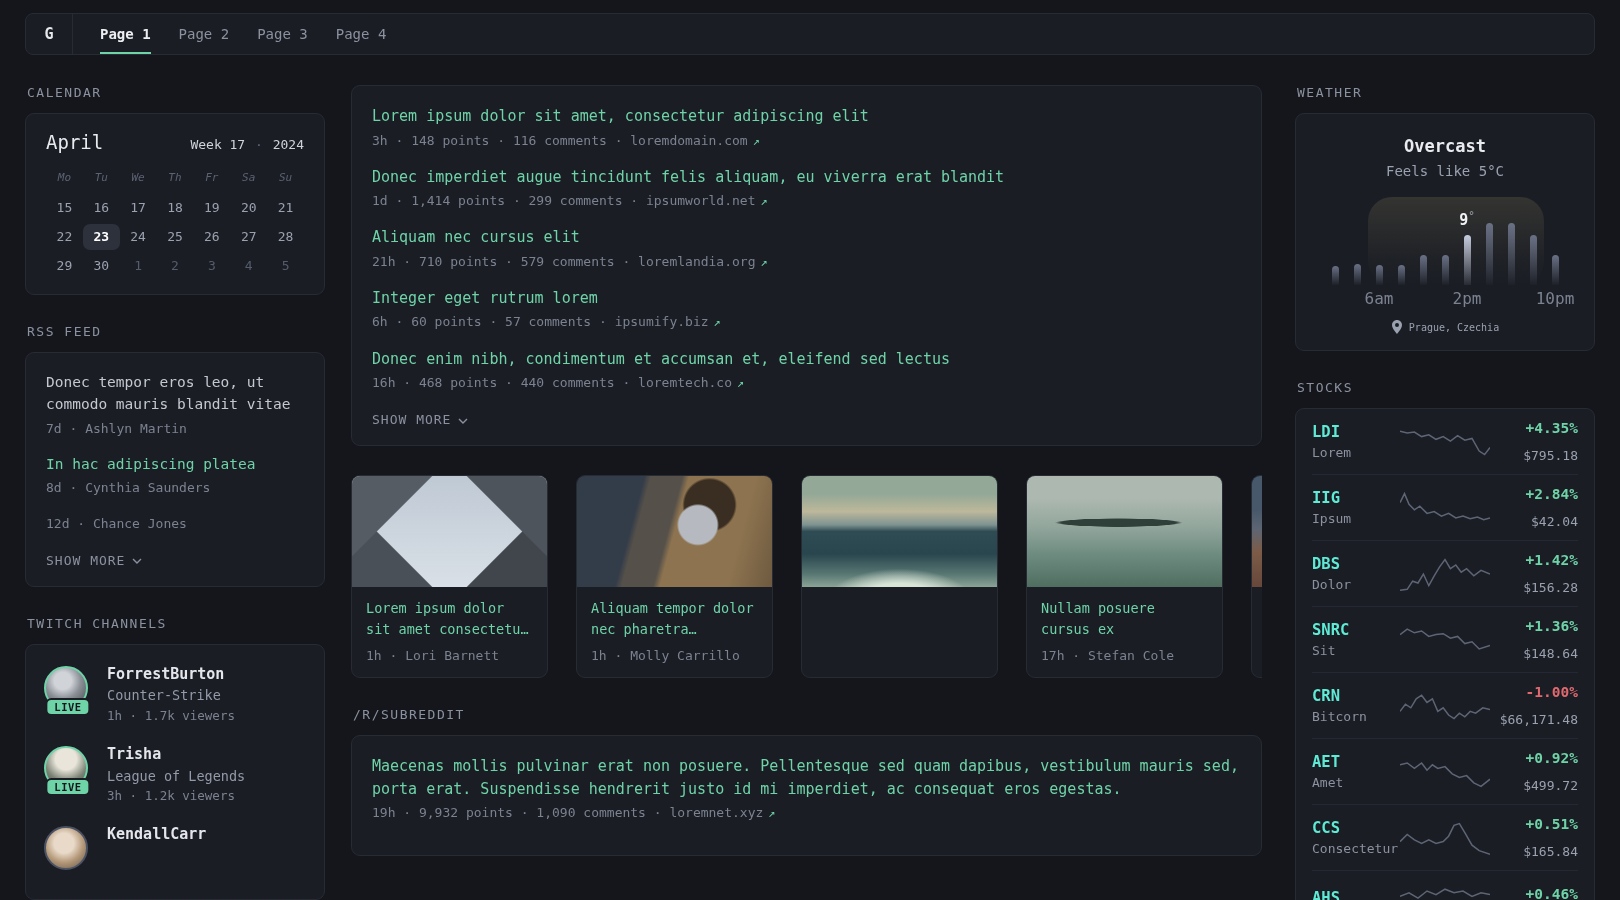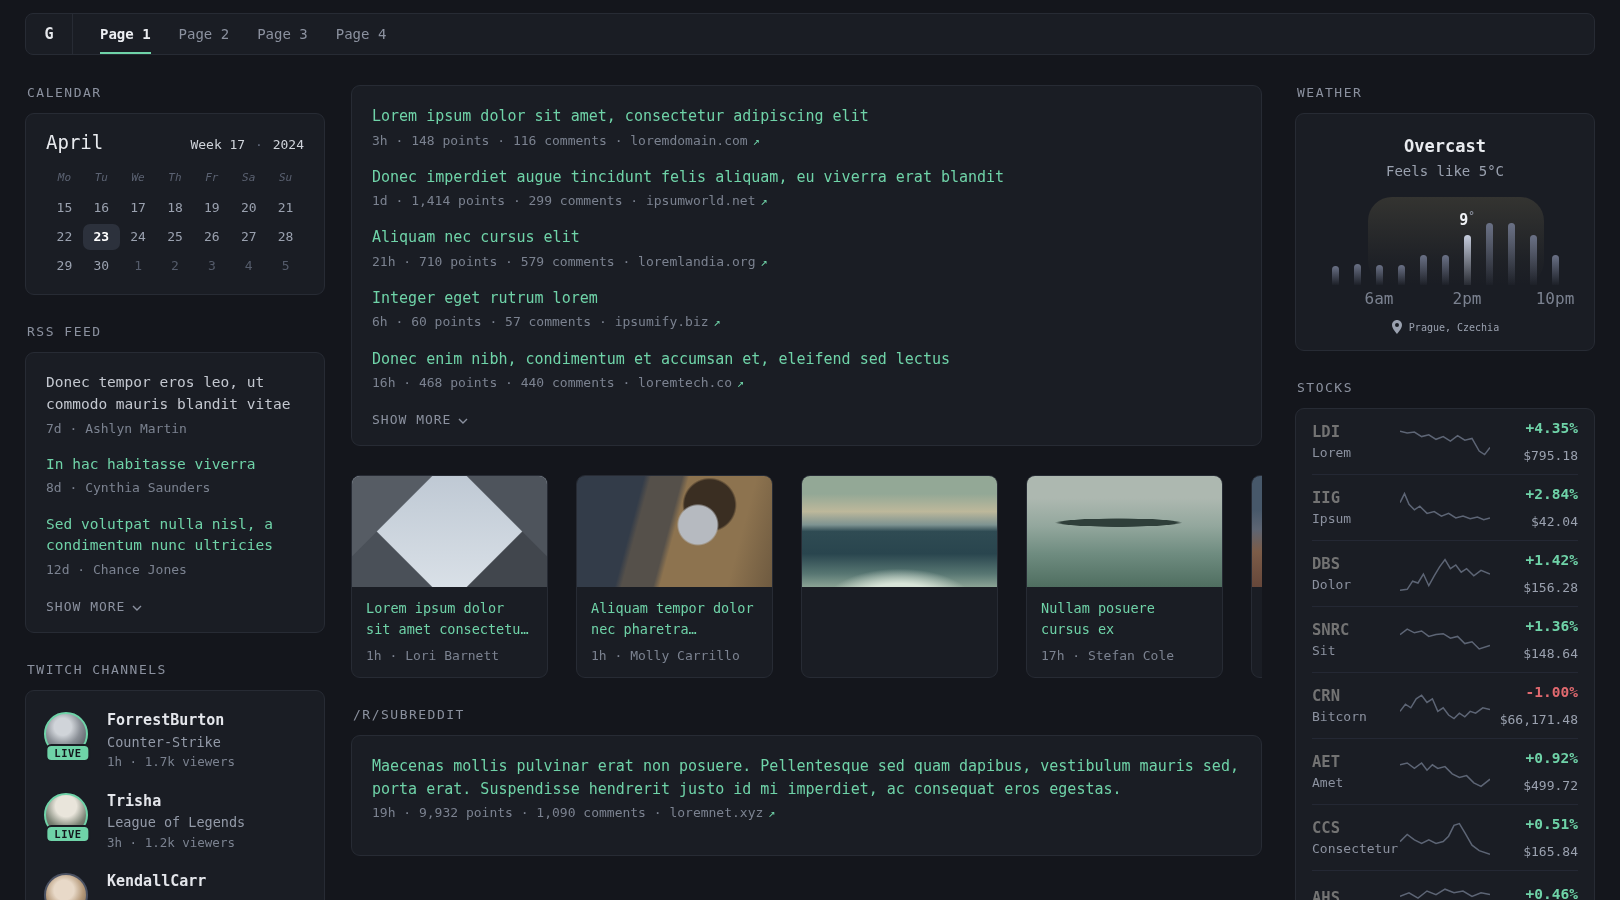--- a/index.html
+++ b/index.html
@@ -83,21 +83,21 @@
   .w-temp{position:absolute;transform:translateX(-50%);font-size:15px;color:#f0f2f5;font-weight:600;}
   .w-temp .deg{color:#8b919f;font-size:11px;vertical-align:super;}
   .w-times{position:relative;width:242px;height:18px;margin:4px auto 0;}
   .w-time{position:absolute;transform:translateX(-50%);font-size:16px;color:var(--meta);}
   .w-loc{display:flex;align-items:center;justify-content:center;gap:6px;margin-top:13px;font-size:10px;color:#9aa1af;}
   
   .stocks-card{padding:0;}
   .stock-row{margin:0 16px;padding:11px 0;display:flex;align-items:center;border-top:1px solid #242834;}
   .stock-row:first-child{border-top:none;}
   .s-left{width:88px;flex:none;}
-  .s-sym{font-size:15.5px;font-weight:700;color:#737373;}
+  .s-sym{font-size:15.5px;font-weight:700;color:#5eead4;}
   .s-name{font-size:13px;color:var(--dim);margin-top:4px;}
   .spark{width:90px;height:36px;flex:none;}
   .s-right{flex:1;text-align:right;}
   .s-change{font-size:14.5px;font-weight:600;color:var(--accent);}
   .s-change.neg{color:var(--red);}
   .s-price{font-size:13px;color:#9aa1af;margin-top:12px;}
 </style>
 </head>
 <body>
 
@@ -162,25 +162,24 @@
     </div>
 
     <div class="widget">
       <h2 class="sec-title">RSS FEED</h2>
       <div class="card feed-card">
         <div class="feed-item">
           <a class="feed-link read">Donec tempor eros leo, ut commodo mauris blandit vitae</a>
           <div class="feed-meta">7d · Ashlyn Martin</div>
         </div>
         <div class="feed-item">
-          <a class="feed-link">In hac habitasse viverra</a>
+          <a class="feed-link">In hac adipiscing platea</a>
           <div class="feed-meta">8d · Cynthia Saunders</div>
         </div>
         <div class="feed-item">
-          <a class="feed-link">Sed volutpat nulla nisl, a condimentum nunc ultricies</a>
           <div class="feed-meta">12d · Chance Jones</div>
         </div>
         <div class="show-more">
           <span>SHOW MORE</span>
           <svg width="10" height="6" viewBox="0 0 10 6">
               <polyline points="1,1 5,5 9,1" fill="none" stroke="currentColor" stroke-width="1.4"></polyline>
             </svg>
         </div>
       </div>
     </div>

